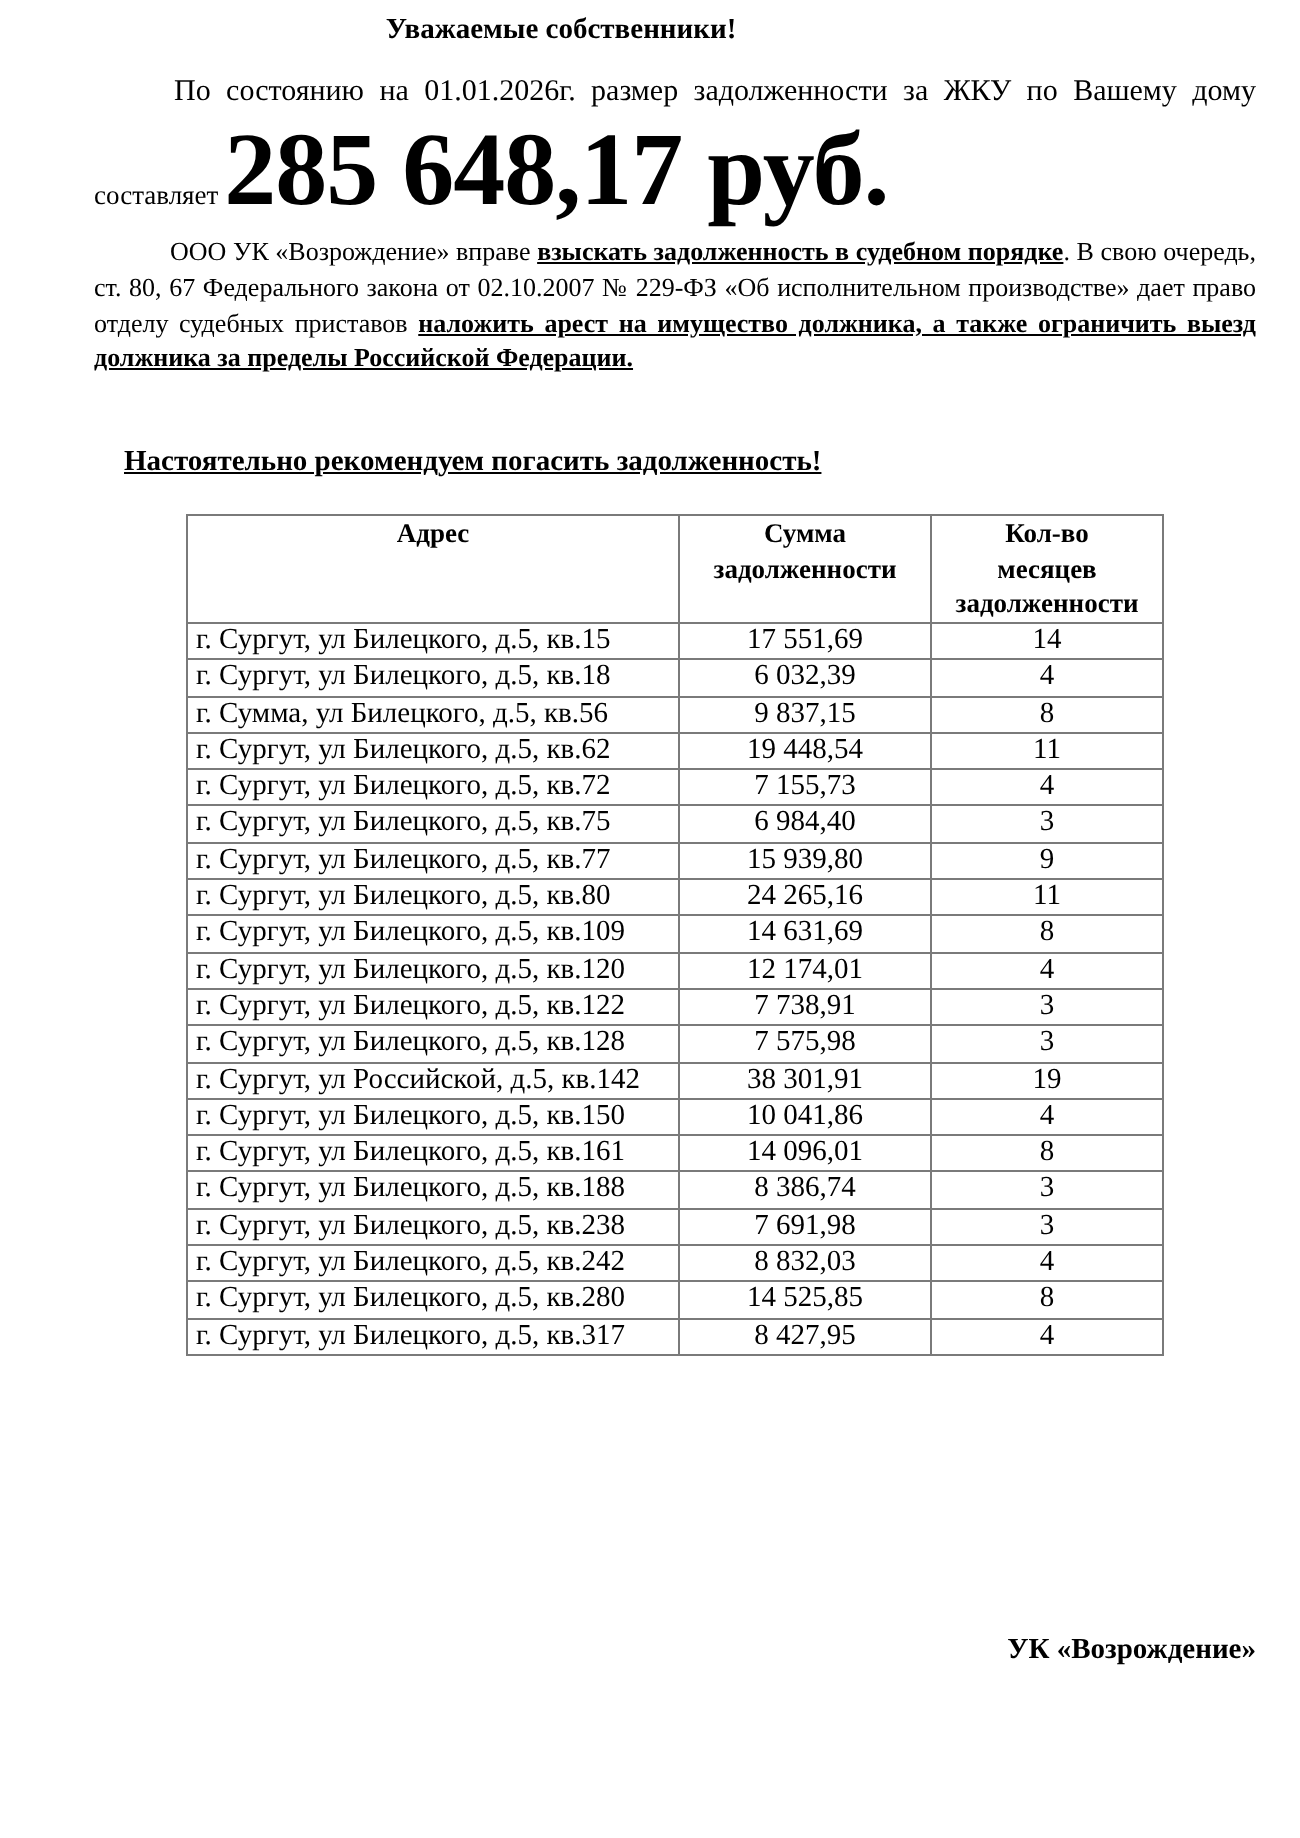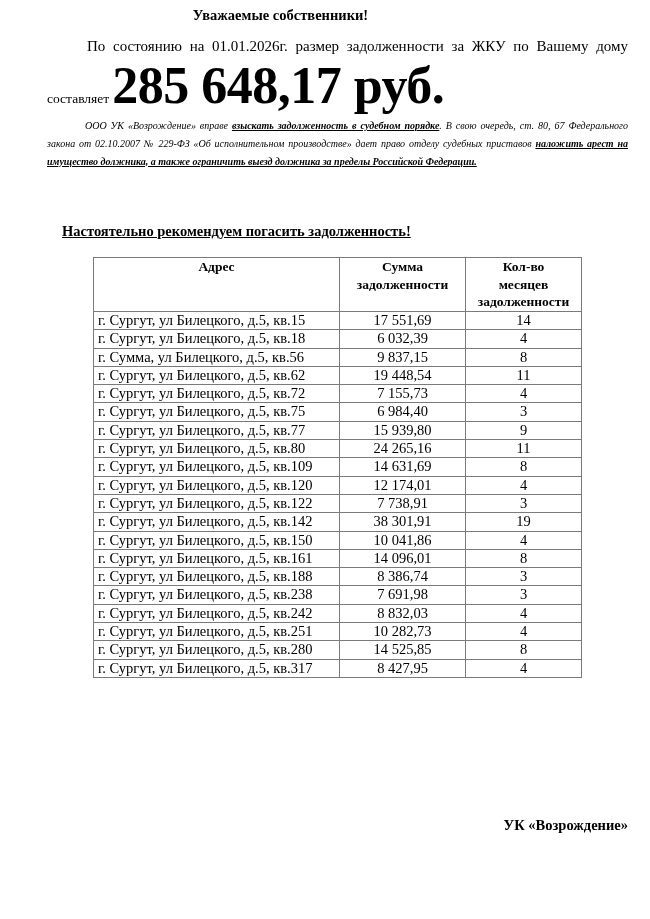--- a/index.html
+++ b/index.html
@@ -28,21 +28,21 @@
       white-space: nowrap;
     }
     .amount-prefix { font-size: 13.5px; vertical-align: baseline; }
     .amount-value {
       font-size: 52px; font-weight: bold; letter-spacing: -0.5px;
       margin-left: 3px; line-height: 60px; vertical-align: baseline; margin-top: 28px;
     }
 
     .para {
       position: absolute; left: 47px; top: 117px; width: 581px;
-      font-size: 10px; line-height: 17.8px; text-align: justify; font-style: italic;
+      font-size: 13px; line-height: 17.8px; text-align: justify;
     }
     .para .indent { display: inline-block; width: 38px; }
     .para .u { font-weight: bold; text-decoration: underline; }
 
     .call {
       position: absolute; left: 0; top: 223px; width: 650px;
       text-align: left; font-weight: bold; font-size: 14.5px;
       text-decoration: underline;
     }
     .call span { padding-left: 62px; }
@@ -145,21 +145,26 @@
           <td class="addr">г. Сургут, ул Билецкого, д.5, кв.120</td>
           <td class="sum">12 174,01</td>
           <td class="months">4</td>
         </tr>
         <tr>
           <td class="addr">г. Сургут, ул Билецкого, д.5, кв.122</td>
           <td class="sum">7 738,91</td>
           <td class="months">3</td>
         </tr>
         <tr>
-          <td class="addr">г. Сургут, ул Билецкого, д.5, кв.142</td>
+          <td class="addr">г. Сургут, ул Билецкого, д.5, кв.128</td>
+          <td class="sum">7 575,98</td>
+          <td class="months">3</td>
+        </tr>
+        <tr>
+          <td class="addr">г. Сургут, ул Российской, д.5, кв.142</td>
           <td class="sum">38 301,91</td>
           <td class="months">19</td>
         </tr>
         <tr>
           <td class="addr">г. Сургут, ул Билецкого, д.5, кв.150</td>
           <td class="sum">10 041,86</td>
           <td class="months">4</td>
         </tr>
         <tr>
           <td class="addr">г. Сургут, ул Билецкого, д.5, кв.161</td>
@@ -175,25 +180,20 @@
           <td class="addr">г. Сургут, ул Билецкого, д.5, кв.238</td>
           <td class="sum">7 691,98</td>
           <td class="months">3</td>
         </tr>
         <tr>
           <td class="addr">г. Сургут, ул Билецкого, д.5, кв.242</td>
           <td class="sum">8 832,03</td>
           <td class="months">4</td>
         </tr>
         <tr>
-          <td class="addr">г. Сургут, ул Билецкого, д.5, кв.251</td>
-          <td class="sum">10 282,73</td>
-          <td class="months">4</td>
-        </tr>
-        <tr>
           <td class="addr">г. Сургут, ул Билецкого, д.5, кв.280</td>
           <td class="sum">14 525,85</td>
           <td class="months">8</td>
         </tr>
         <tr>
           <td class="addr">г. Сургут, ул Билецкого, д.5, кв.317</td>
           <td class="sum">8 427,95</td>
           <td class="months">4</td>
         </tr>
       </tbody>

